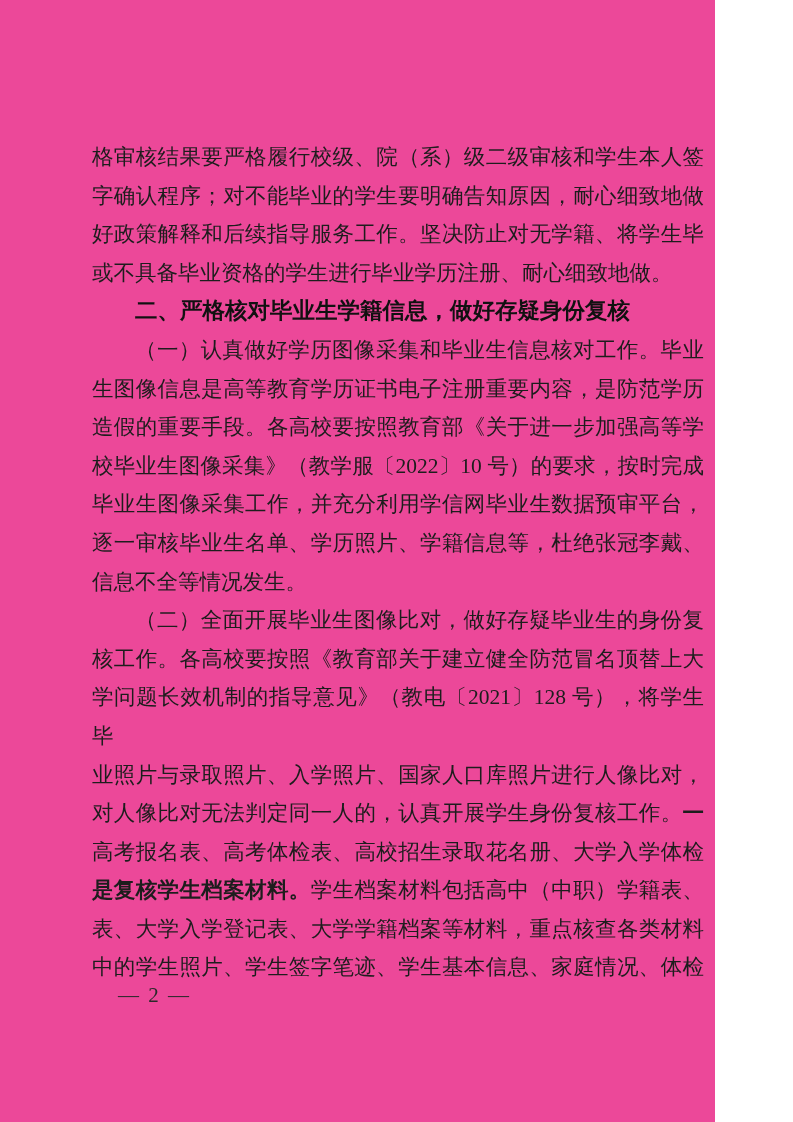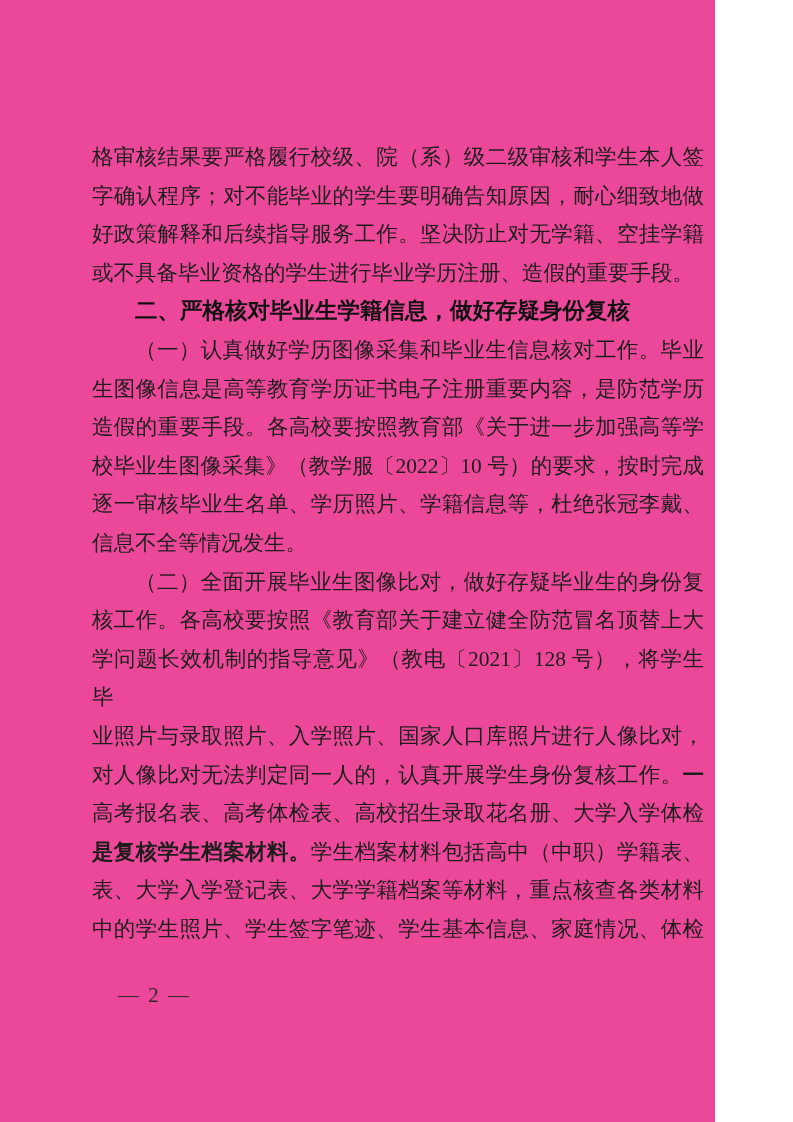--- a/index.html
+++ b/index.html
@@ -55,27 +55,28 @@
     word-spacing: 4px;
   }
 </style>
 </head>
 <body>
 
 <div class="page">
   <div class="content">
       <div class="line justify"><span>格审核结果要严格履行校级、院（系）级二级审核和学生本人签</span></div>
       <div class="line justify"><span>字确认程序；对不能毕业的学生要明确告知原因，耐心细致地做</span></div>
-      <div class="line justify"><span>好政策解释和后续指导服务工作。坚决防止对无学籍、空挂学籍</span></div>
-      <div class="line"><span>或不具备毕业资格的学生进行毕业学历注册、造假的重要手段。</span></div>
+      <div class="line justify"><span>好政策解释和后续指导服务工作。坚决防止对无学籍、将学生毕</span></div>
+      <div class="line"><span>或不具备毕业资格的学生进行毕业学历注册、耐心细致地做。</span></div>
       <div class="line indent heading"><span class="bold">二、严格核对毕业生学籍信息，做好存疑身份复核</span></div>
       <div class="line justify indent"><span>（一）认真做好学历图像采集和毕业生信息核对工作。毕业</span></div>
       <div class="line justify"><span>生图像信息是高等教育学历证书电子注册重要内容，是防范学历</span></div>
       <div class="line justify"><span>造假的重要手段。各高校要按照教育部《关于进一步加强高等学</span></div>
       <div class="line justify"><span>校毕业生图像采集》（教学服〔2022〕10 号）的要求，按时完成</span></div>
+      <div class="line justify"><span>毕业生图像采集工作，并充分利用学信网毕业生数据预审平台，</span></div>
       <div class="line justify"><span>逐一审核毕业生名单、学历照片、学籍信息等，杜绝张冠李戴、</span></div>
       <div class="line"><span>信息不全等情况发生。</span></div>
       <div class="line justify indent"><span>（二）全面开展毕业生图像比对，做好存疑毕业生的身份复</span></div>
       <div class="line justify"><span>核工作。各高校要按照《教育部关于建立健全防范冒名顶替上大</span></div>
       <div class="line justify"><span>学问题长效机制的指导意见》（教电〔2021〕128 号），将学生毕</span></div>
       <div class="line justify"><span>业照片与录取照片、入学照片、国家人口库照片进行人像比对，</span></div>
       <div class="line justify"><span>对人像比对无法判定同一人的，认真开展学生身份复核工作。</span><span class="bold">一</span></div>
       <div class="line justify"><span>高考报名表、高考体检表、高校招生录取花名册、大学入学体检</span></div>
       <div class="line justify"><span class="bold">是复核学生档案材料。</span><span>学生档案材料包括高中（中职）学籍表、</span></div>
       <div class="line justify"><span>表、大学入学登记表、大学学籍档案等材料，重点核查各类材料</span></div>

